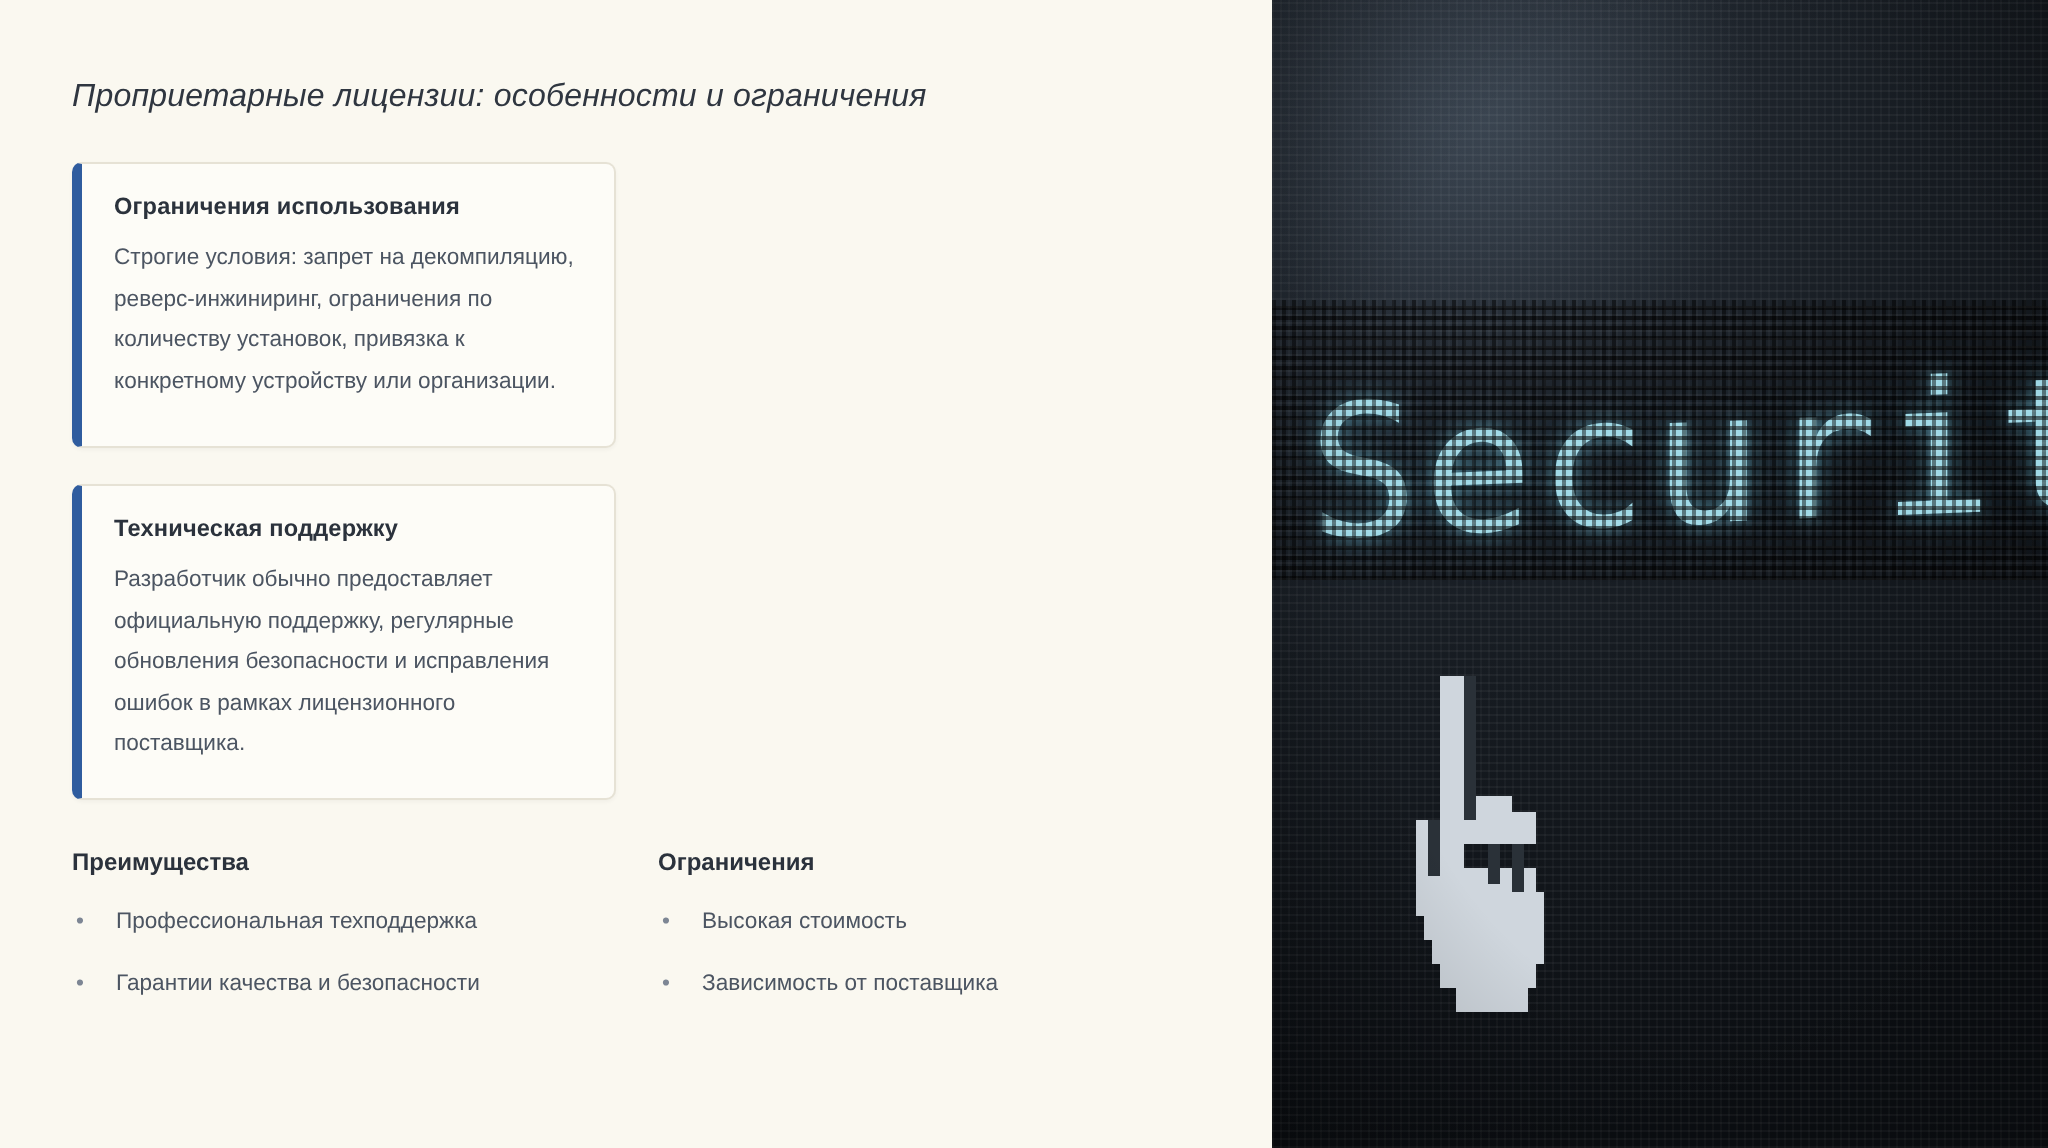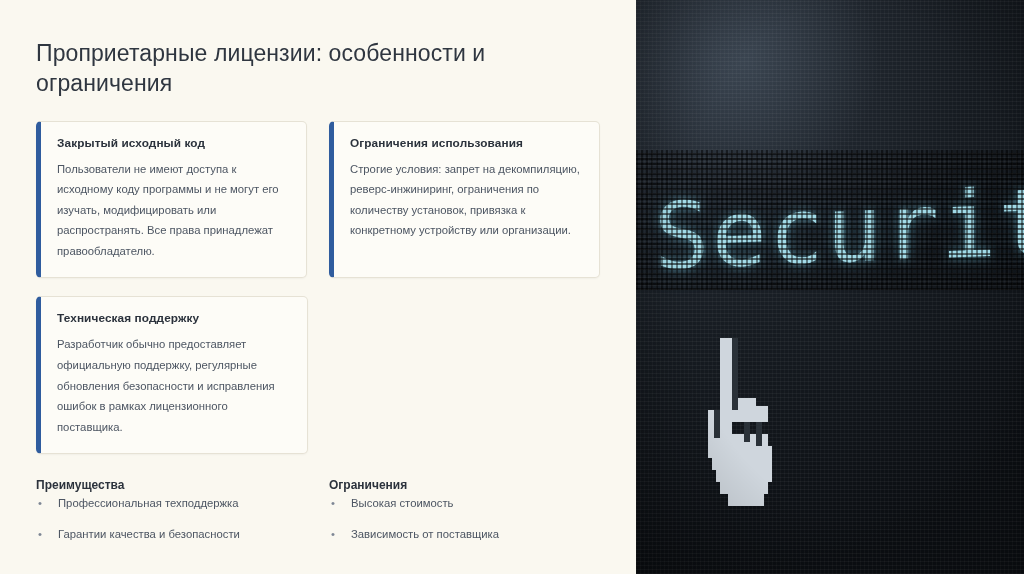--- a/index.html
+++ b/index.html
@@ -31,27 +31,28 @@
   .right-pane {
     width: 388px;
     height: 574px;
     position: relative;
     overflow: hidden;
     background: #0d1117;
   }
 
   
   .title {
-    font-size: 23px;
+    font-size: 16px;
     line-height: 1.32;
     color: #2f3640;
     font-weight: 400;
     letter-spacing: 0.1px;
     max-width: 540px;
     margin: 0 0 22px 0;
+    font-style: italic;
   }
 
   
   .cards-row {
     display: flex;
     gap: 22px;
     margin-bottom: 18px;
   }
   .card {
     background: #fdfcf7;
@@ -82,21 +83,21 @@
   .columns {
     display: flex;
     gap: 22px;
     margin-top: 24px;
   }
   .col { width: 272px; }
   .col-heading {
     font-size: 12px;
     font-weight: bold;
     color: #2b323c;
-    margin-bottom: 4px;
+    margin-bottom: 16px;
   }
   .bullet-list {
     list-style: none;
     margin: 0;
     padding: 0;
   }
   .bullet-item {
     font-size: 11.3px;
     color: #4c5562;
     line-height: 1.4;
@@ -170,24 +171,20 @@
 </head>
 <body>
 
 <div class="slide">
 
   <div class="left-pane">
 
     <h1 class="title">Проприетарные лицензии: особенности и ограничения</h1>
 
     <div class="cards-row">
-      <div class="card w1">
-        <div class="card-title">Закрытый исходный код</div>
-        <div class="card-text">Пользователи не имеют доступа к исходному коду программы и не могут его изучать, модифицировать или распространять. Все права принадлежат правообладателю.</div>
-      </div>
       <div class="card w2">
         <div class="card-title">Ограничения использования</div>
         <div class="card-text">Строгие условия: запрет на декомпиляцию, реверс-инжиниринг, ограничения по количеству установок, привязка к конкретному устройству или организации.</div>
       </div>
     </div>
 
     <div class="cards-row">
       <div class="card w3">
         <div class="card-title">Техническая поддержку</div>
         <div class="card-text">Разработчик обычно предоставляет официальную поддержку, регулярные обновления безопасности и исправления ошибок в рамках лицензионного поставщика.</div>

